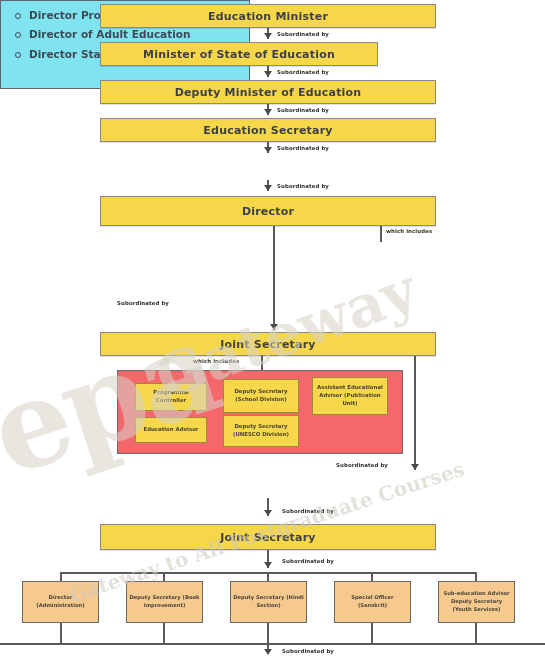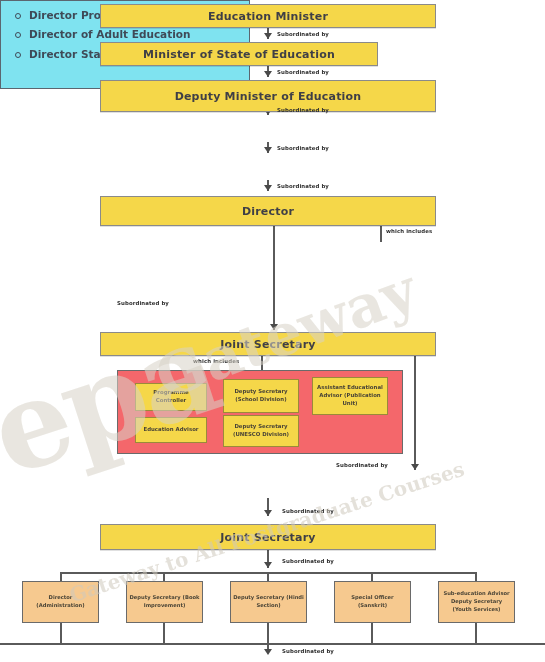--- a/index.html
+++ b/index.html
@@ -159,25 +159,26 @@
   <div class="node bar" style="left:100px;top:4px;width:336px;height:24px;">Education Minister</div>
   <div class="vline" style="left:267px;top:28px;height:11px;"></div>
   <div class="arrow" style="left:264px;top:33px;"></div>
   <div class="lbl" style="left:277px;top:31px;">Subordinated by</div>
 
   <div class="node bar" style="left:100px;top:42px;width:278px;height:24px;">Minister of State of Education</div>
   <div class="vline" style="left:267px;top:66px;height:11px;"></div>
   <div class="arrow" style="left:264px;top:71px;"></div>
   <div class="lbl" style="left:277px;top:69px;">Subordinated by</div>
 
-  <div class="node bar" style="left:100px;top:80px;width:336px;height:32px;">Deputy Minister of Education</div>
+  <div class="node bar" style="left:100px;top:80px;width:336px;height:24px;">Deputy Minister of Education</div>
   <div class="vline" style="left:267px;top:104px;height:11px;"></div>
   <div class="arrow" style="left:264px;top:109px;"></div>
   <div class="lbl" style="left:277px;top:107px;">Subordinated by</div>
 
+  <div class="node bar" style="left:100px;top:118px;width:336px;height:24px;">Education Secretary</div>
   <div class="vline" style="left:267px;top:142px;height:11px;"></div>
   <div class="arrow" style="left:264px;top:147px;"></div>
   <div class="lbl" style="left:277px;top:145px;">Subordinated by</div>
 
   <div class="vline" style="left:267px;top:180px;height:11px;"></div>
   <div class="arrow" style="left:264px;top:185px;"></div>
   <div class="lbl" style="left:277px;top:183px;">Subordinated by</div>
 
   <div class="node bar" style="left:100px;top:196px;width:336px;height:30px;">Director</div>
 

